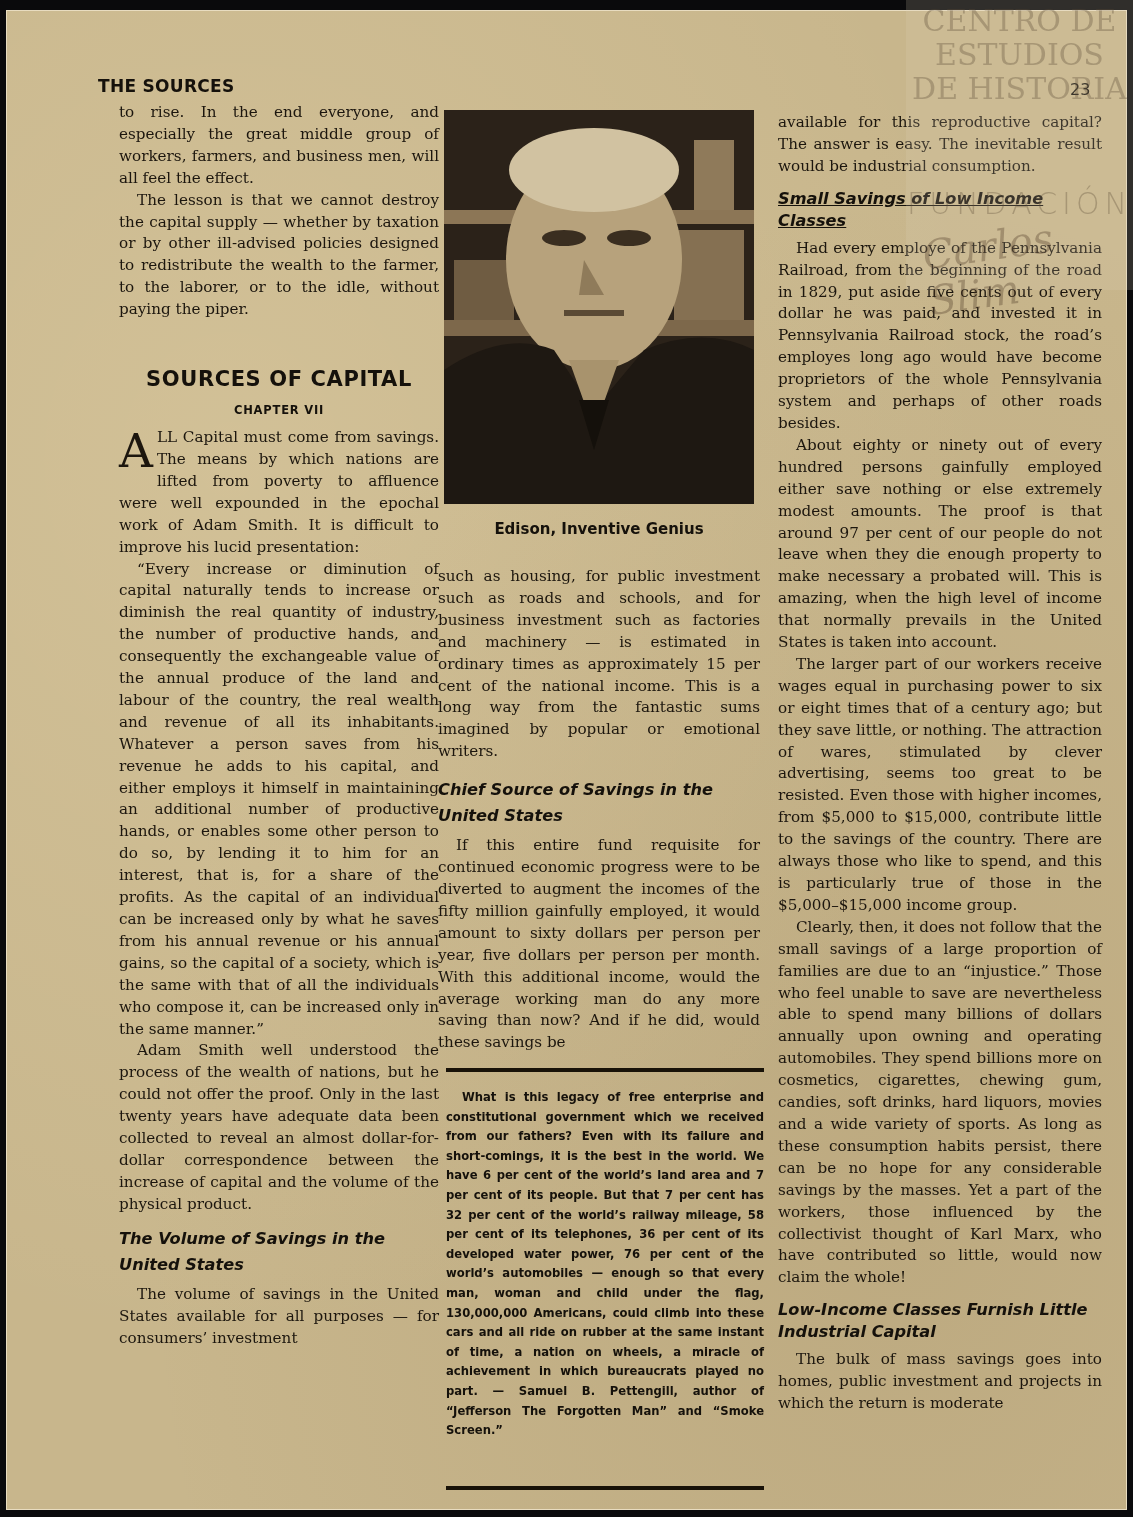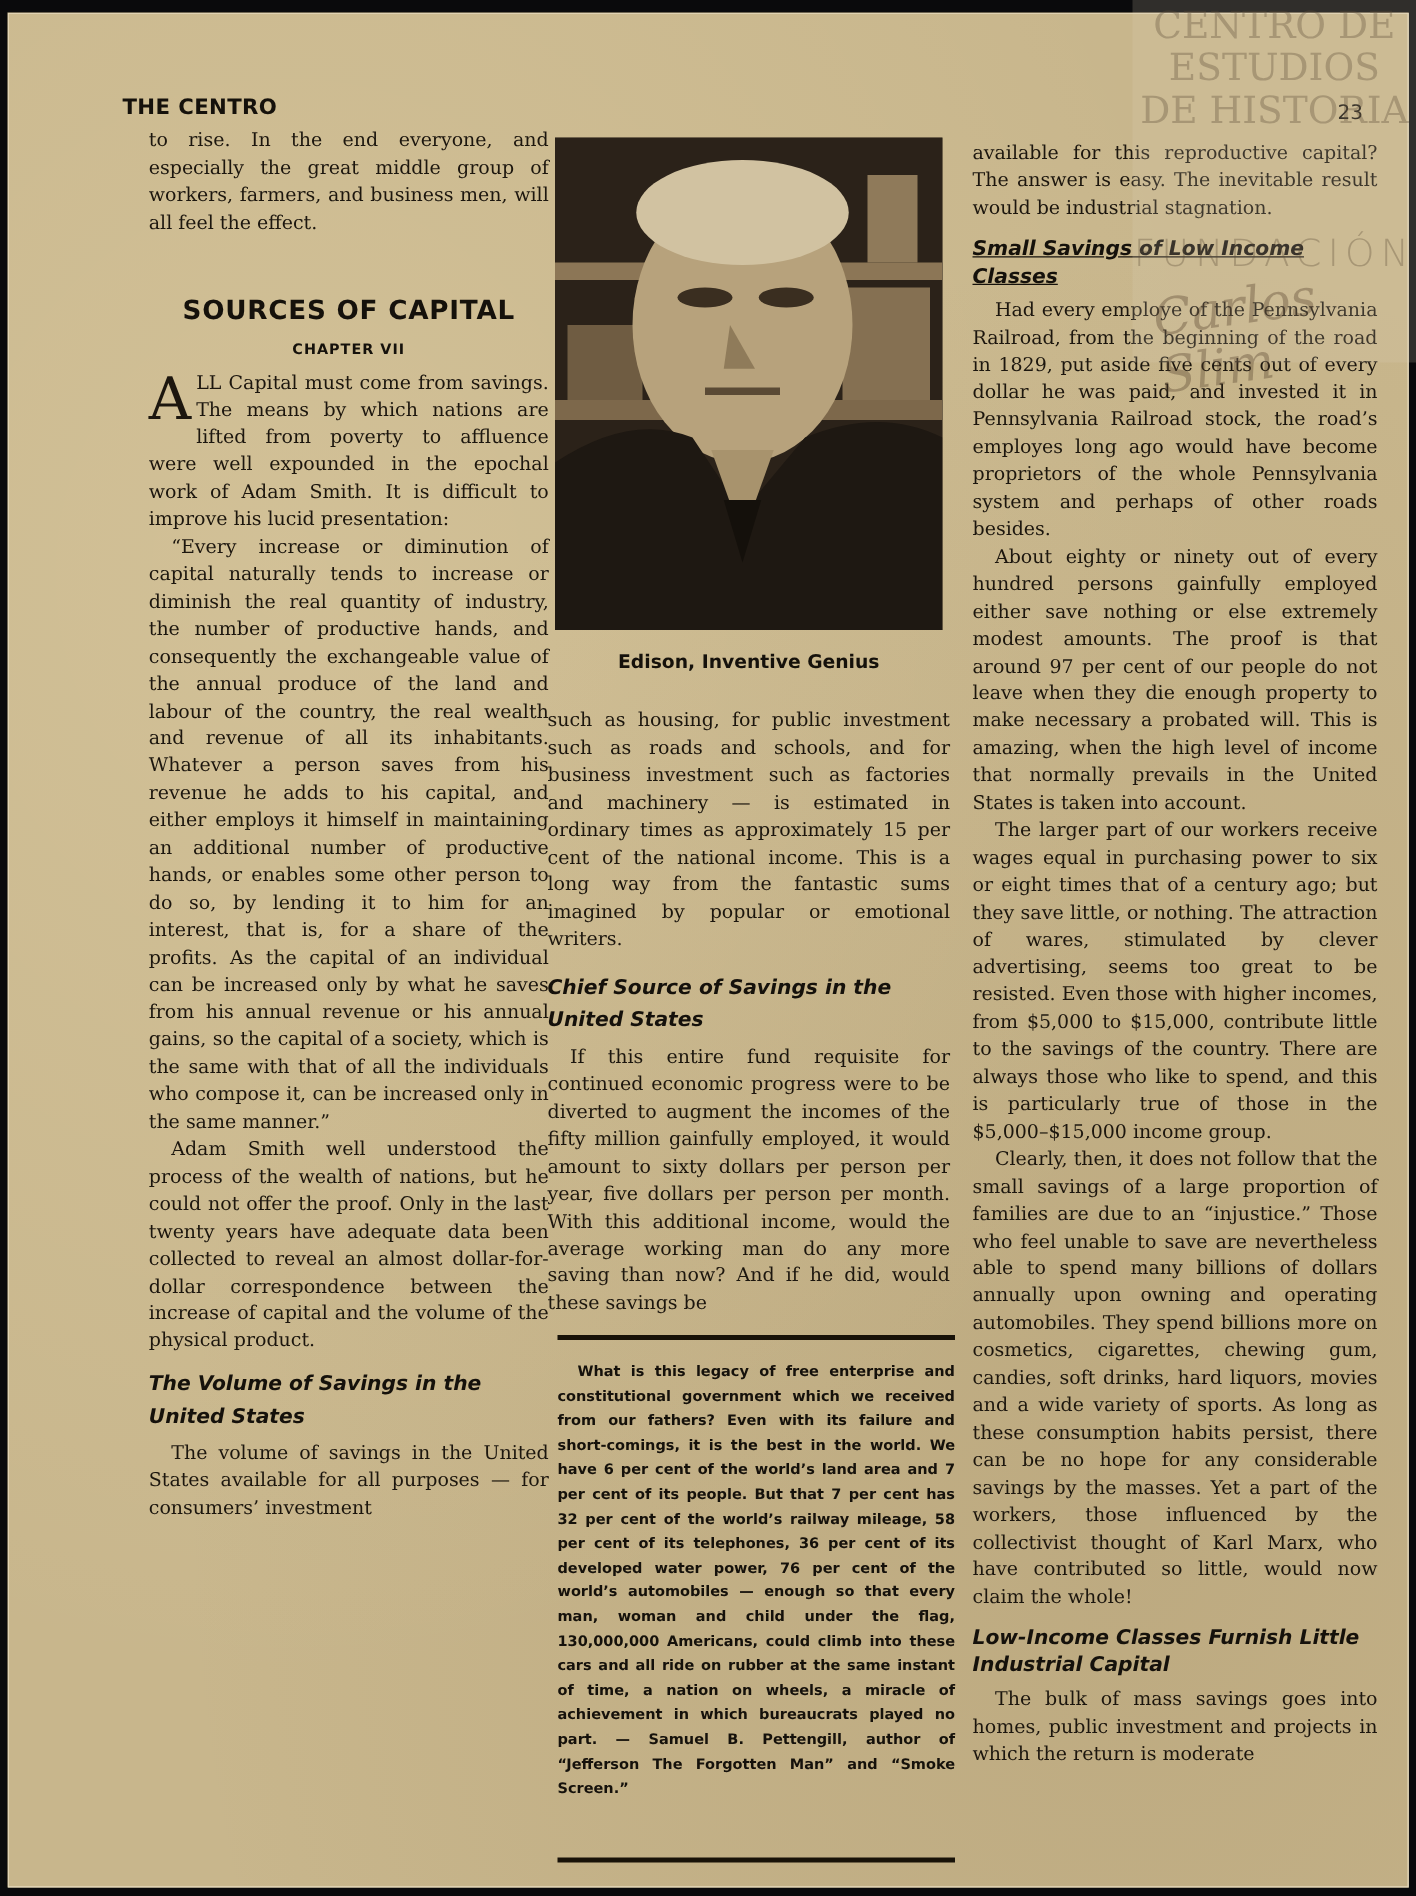--- a/index.html
+++ b/index.html
@@ -74,25 +74,26 @@
   .signature {
     position:absolute; left:925px; top:218px; font-family:"DejaVu Serif", serif; font-style:italic; font-size:40px;
     color:rgba(80,60,40,0.35); transform:rotate(-8deg); pointer-events:none;
   }
 </style>
 </head>
 <body>
 
 <div class="page">
 
-  <div class="running-head sans">THE CENTRO</div>
+  <div class="running-head sans">THE SOURCES</div>
   <div class="page-num sans">23</div>
 
   <div class="col left">
     <p class="body serif noindent">to rise. In the end everyone, and especially the great middle group of workers, farmers, and business men, will all feel the effect.</p>
+    <p class="body serif">The lesson is that we cannot destroy the capital supply — whether by taxation or by other ill-advised policies designed to redistribute the wealth to the farmer, to the laborer, or to the idle, without paying the piper.</p>
 
     <div class="section-title sans">SOURCES OF CAPITAL</div>
     <div class="chapter sans">CHAPTER VII</div>
 
     <div class="dropcap-wrap">
       <span class="dropcap">A</span>
       <p class="body serif noindent">LL Capital must come from savings. The means by which nations are lifted from poverty to affluence were well expounded in the epochal work of Adam Smith. It is difficult to improve his lucid presentation:</p>
     </div>
     <p class="body serif">“Every increase or diminution of capital naturally tends to increase or diminish the real quantity of industry, the number of productive hands, and consequently the exchangeable value of the annual produce of the land and labour of the country, the real wealth and revenue of all its inhabitants. Whatever a person saves from his revenue he adds to his capital, and either employs it himself in maintaining an additional number of productive hands, or enables some other person to do so, by lending it to him for an interest, that is, for a share of the profits. As the capital of an individual can be increased only by what he saves from his annual revenue or his annual gains, so the capital of a society, which is the same with that of all the individuals who compose it, can be increased only in the same manner.”</p>
     <p class="body serif">Adam Smith well understood the process of the wealth of nations, but he could not offer the proof. Only in the last twenty years have adequate data been collected to reveal an almost dollar-for-dollar correspondence between the increase of capital and the volume of the physical product.</p>
@@ -126,21 +127,21 @@
     <p class="body serif noindent">such as housing, for public investment such as roads and schools, and for business investment such as factories and machinery — is estimated in ordinary times as approximately 15 per cent of the national income. This is a long way from the fantastic sums imagined by popular or emotional writers.</p>
     <div class="subhead sans" style="margin-top:14px;">Chief Source of Savings in the United States</div>
     <p class="body serif">If this entire fund requisite for continued economic progress were to be diverted to augment the incomes of the fifty million gainfully employed, it would amount to sixty dollars per person per year, five dollars per person per month. With this additional income, would the average working man do any more saving than now? And if he did, would these savings be</p>
   </div>
 
   <div class="rule" style="top:1058px;"></div>
   <p class="quote-box sans">What is this legacy of free enterprise and constitutional government which we received from our fathers? Even with its failure and short-comings, it is the best in the world. We have 6 per cent of the world’s land area and 7 per cent of its people. But that 7 per cent has 32 per cent of the world’s railway mileage, 58 per cent of its telephones, 36 per cent of its developed water power, 76 per cent of the world’s automobiles — enough so that every man, woman and child under the flag, 130,000,000 Americans, could climb into these cars and all ride on rubber at the same instant of time, a nation on wheels, a miracle of achievement in which bureaucrats played no part. — Samuel B. Pettengill, author of “Jefferson The Forgotten Man” and “Smoke Screen.”</p>
   <div class="rule" style="top:1476px;"></div>
 
   <div class="col right">
-    <p class="body serif noindent">available for this reproductive capital? The answer is easy. The inevitable result would be industrial stagnation.</p>
+    <p class="body serif noindent">available for this reproductive capital? The answer is easy. The inevitable result would be industrial consumption.</p>
     <div class="subhead sans" style="margin-top:10px;line-height:22px;text-decoration:underline;">Small Savings of Low Income Classes</div>
     <p class="body serif">Had every employe of the Pennsylvania Railroad, from the beginning of the road in 1829, put aside five cents out of every dollar he was paid, and invested it in Pennsylvania Railroad stock, the road’s employes long ago would have become proprietors of the whole Pennsylvania system and perhaps of other roads besides.</p>
     <p class="body serif">About eighty or ninety out of every hundred persons gainfully employed either save nothing or else extremely modest amounts. The proof is that around 97 per cent of our people do not leave when they die enough property to make necessary a probated will. This is amazing, when the high level of income that normally prevails in the United States is taken into account.</p>
     <p class="body serif">The larger part of our workers receive wages equal in purchasing power to six or eight times that of a century ago; but they save little, or nothing. The attraction of wares, stimulated by clever advertising, seems too great to be resisted. Even those with higher incomes, from $5,000 to $15,000, contribute little to the savings of the country. There are always those who like to spend, and this is particularly true of those in the $5,000–$15,000 income group.</p>
     <p class="body serif">Clearly, then, it does not follow that the small savings of a large proportion of families are due to an “injustice.” Those who feel unable to save are nevertheless able to spend many billions of dollars annually upon owning and operating automobiles. They spend billions more on cosmetics, cigarettes, chewing gum, candies, soft drinks, hard liquors, movies and a wide variety of sports. As long as these consumption habits persist, there can be no hope for any considerable savings by the masses. Yet a part of the workers, those influenced by the collectivist thought of Karl Marx, who have contributed so little, would now claim the whole!</p>
     <div class="subhead sans" style="margin-top:10px;line-height:22px;">Low-Income Classes Furnish Little Industrial Capital</div>
     <p class="body serif">The bulk of mass savings goes into homes, public investment and projects in which the return is moderate</p>
   </div>
 </div>
 

